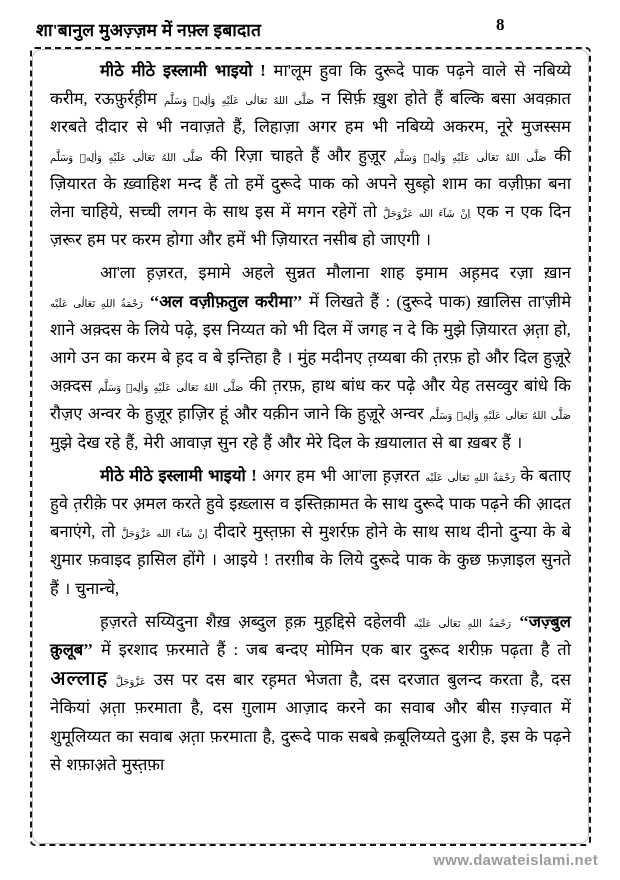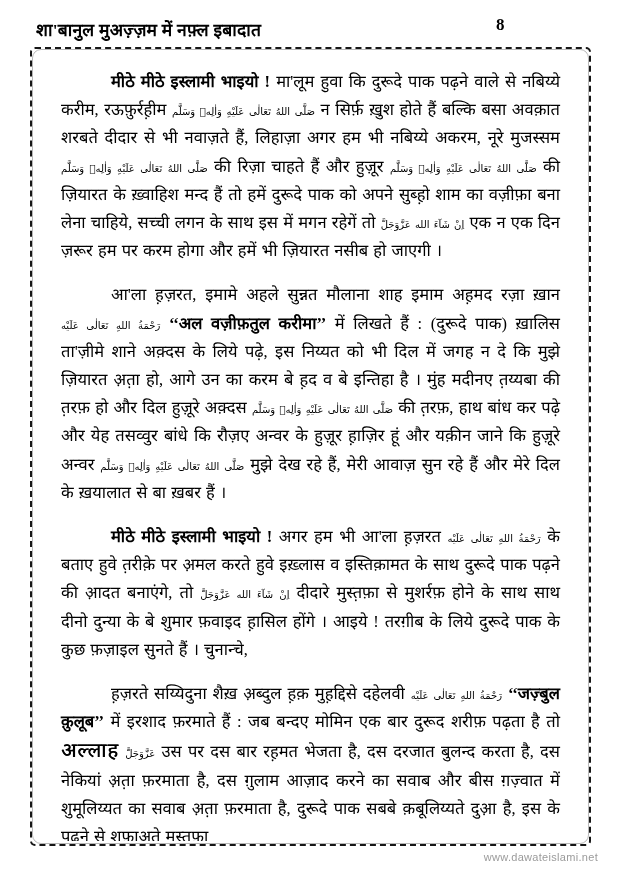--- a/index.html
+++ b/index.html
@@ -22,38 +22,38 @@
   }
   .frame-inner{
     position:absolute;inset:0px;border:1px solid #b8b8b8;border-radius:9px;
     pointer-events:none;
   }
   .body-text{
     position:absolute;left:13px;right:13px;top:3px;bottom:3px;
     overflow:hidden;
   }
   p.para{
-    margin:16px;text-align:justify;font-size:16.5px;line-height:28.2px;
+    margin:5px;text-align:justify;font-size:16.5px;line-height:28.2px;
     word-spacing:1px;
   }
   .p-indent{text-indent:50px;}
   .p-right{text-align:right;font-size:16px;}
   .seg-bold{font-weight:bold;}
   .seg-arabic{
     font-family:"DejaVu Sans", sans-serif;
     font-size:10px;line-height:1;white-space:nowrap;
   }
   .seg-allah{
     font-weight:normal;font-size:1.22em;letter-spacing:1px;
     text-shadow:0.4px 0 0 #000;
   }
   .footer{
     position:absolute;right:22px;top:851px;
     font-family:"Liberation Sans", sans-serif;
-    font-size:11px;color:#9b9b9b;letter-spacing:0.3px;
+    font-size:15px;color:#9b9b9b;letter-spacing:0.3px;font-weight:bold;
   }
 </style>
 </head>
 <body>
 
 <div class="header-title">शा'बानुल मुअज़्ज़म में नफ़्ल इबादात</div>
 
 <div class="page-number">8</div>
 
 <div class="frame">

